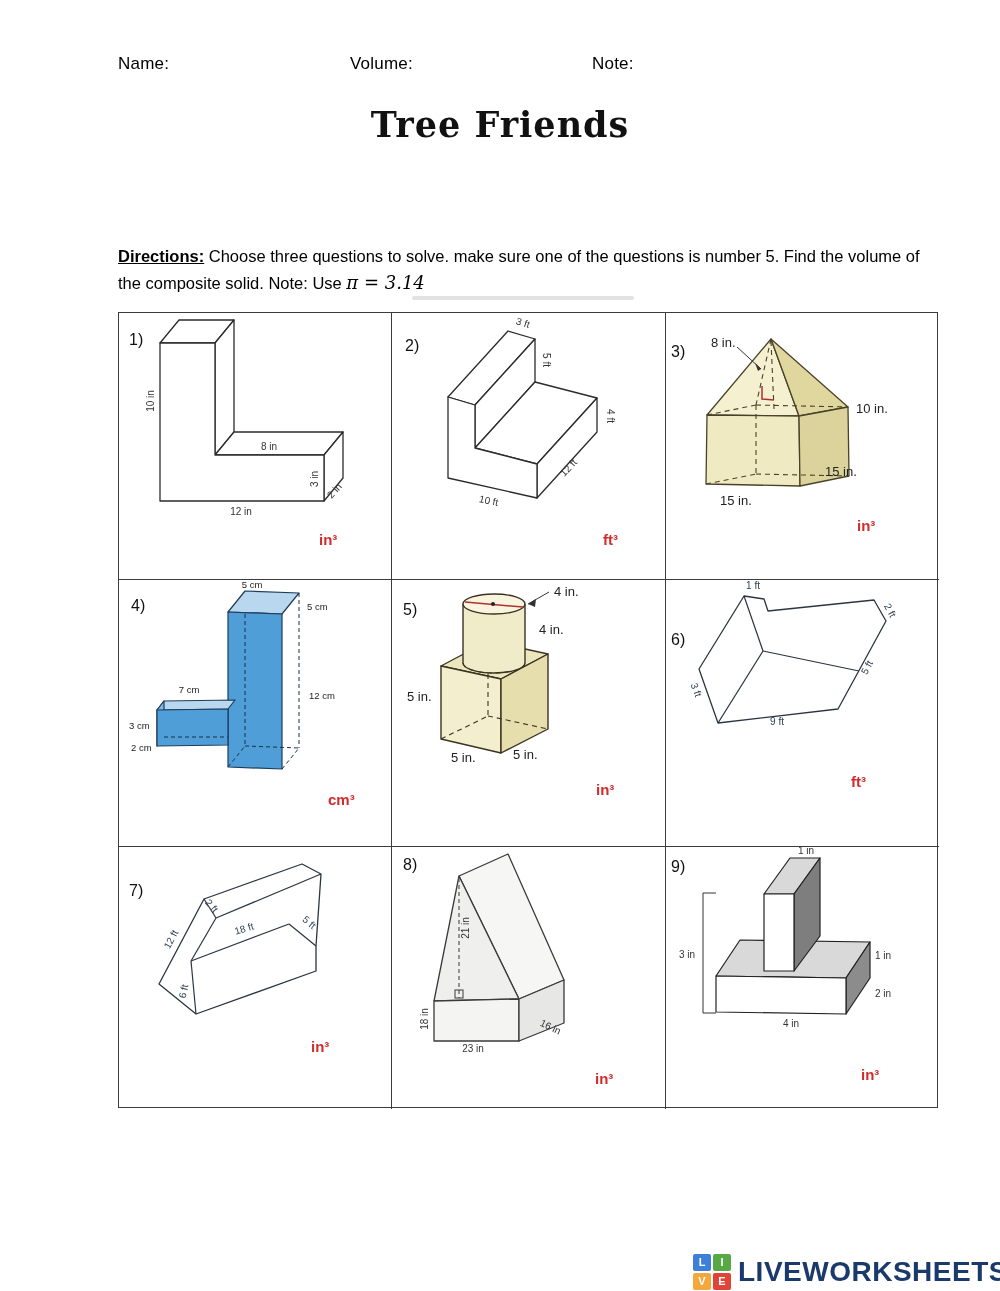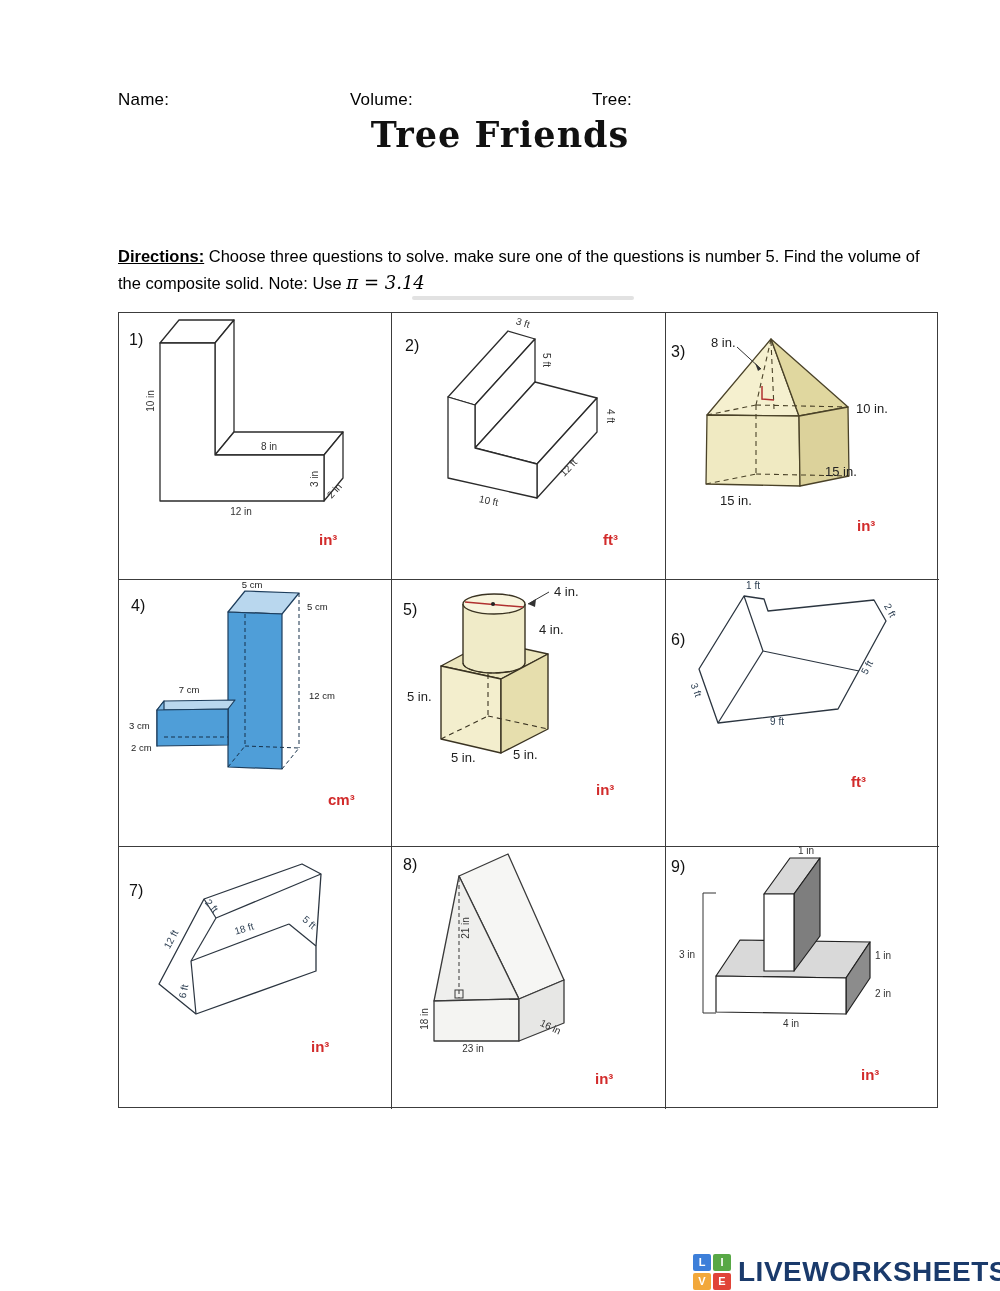--- a/index.html
+++ b/index.html
@@ -1,21 +1,21 @@
 <!DOCTYPE html>
 <html><head>
 <meta charset="utf-8">
 <style>
   html,body{margin:0;padding:0;background:#fff;}
   #page{position:relative;width:1000px;height:1291px;background:#fff;overflow:hidden;
         font-family:"Liberation Sans",sans-serif;color:#000;}
-  .hdr-label{position:absolute;top:54px;font-size:17px;letter-spacing:.2px;margin-top:36px;}
+  .hdr-label{position:absolute;top:54px;font-size:17px;letter-spacing:.2px;}
   .title{position:absolute;left:0;width:1000px;text-align:center;
          font-family:"DejaVu Serif",serif;font-weight:bold;color:#111;}
-  #title1{top:104px;font-size:35px;letter-spacing:1px;margin-top:10px;}
+  #title1{top:104px;font-size:35px;letter-spacing:1px;}
   #title2{top:152px;font-size:36px;letter-spacing:1px;}
   #directions{position:absolute;left:118px;top:244px;width:802px;font-size:16.5px;line-height:1.5;}
   #directions b{text-decoration:underline;}
   .pi{font-family:"DejaVu Serif",serif;font-style:italic;font-size:18px;}
   #faintline{position:absolute;left:412px;top:296px;width:222px;height:4px;background:#e2e2e2;border-radius:2px;}
   #grid{position:absolute;left:118px;top:312px;width:820px;height:796px;border:1.5px solid #3c3c3c;box-sizing:border-box;}
   .vline{position:absolute;top:0;width:1px;height:796px;background:#3c3c3c;}
   .hline{position:absolute;left:0;width:820px;height:1px;background:#3c3c3c;}
   .cell{position:absolute;overflow:hidden;}
   .qnum{position:absolute;font-size:16px;color:#111;}
@@ -30,21 +30,21 @@
   .logo-sq{display:flex;align-items:center;justify-content:center;color:#fff;font-size:11px;font-weight:bold;border-radius:2px;}
   #brand{font-size:28px;font-weight:bold;color:#1a3a6b;letter-spacing:.5px;}
 </style>
 </head>
 <body>
 
 <div id="page">
 
   <span class="hdr-label" style="left:118px">Name:</span>
   <span class="hdr-label" style="left:350px">Volume:</span>
-  <span class="hdr-label" style="left:592px">Tree:</span>
+  <span class="hdr-label" style="left:592px">Note:</span>
 
   <div id="title1" class="title">Tree Friends</div>
 
   <div id="directions"><b>Directions:</b><span> Choose three questions to solve. make sure one of the questions is number 5. Find the volume of the composite solid. Note: Use </span><span class="pi">π = 3.14</span></div>
   <div id="faintline"></div>
 
   <div id="grid">
     <div class="vline" style="left:272px"></div>
     <div class="vline" style="left:546px"></div>
     <div class="hline" style="top:266px"></div>

